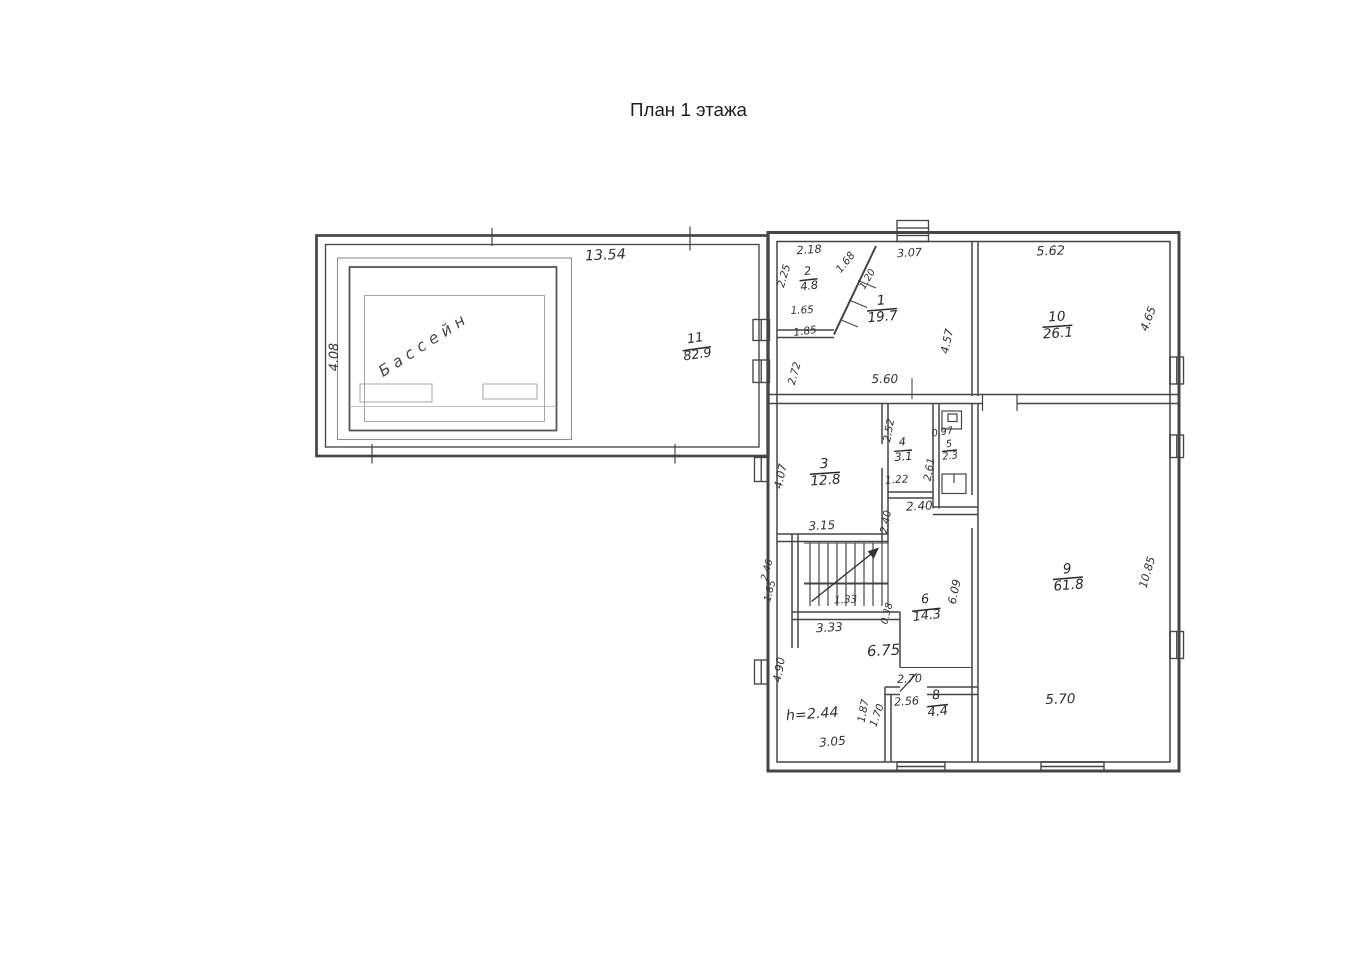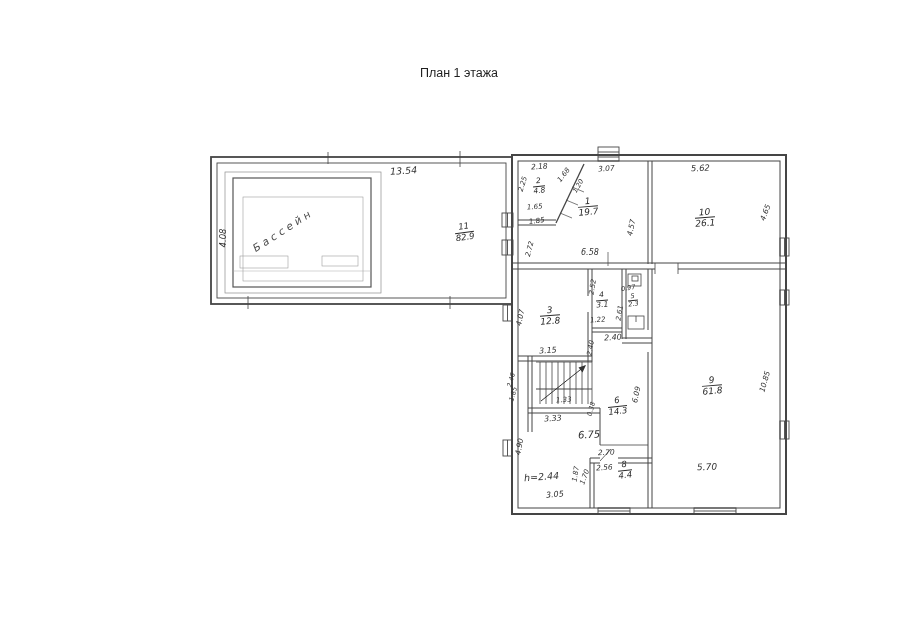--- a/index.html
+++ b/index.html
@@ -172,21 +172,21 @@
     <span class="no">2</span>
     <span class="ar">4.8</span>
   </div>
   <div class="d" style="left:527px;top:203px;font-size:7px;transform:rotate(-3deg);">1.65</div>
   <div class="d" style="left:529px;top:217px;font-size:7px;transform:rotate(-8deg);">1.85</div>
   <div class="rm" style="left:578px;top:196px;font-size:9px;transform:rotate(-5deg);">
     <span class="no">1</span>
     <span class="ar">19.7</span>
   </div>
   <div class="d" style="left:623px;top:223px;font-size:7.5px;transform:rotate(-78deg);">4.57</div>
-  <div class="d" style="left:581px;top:248px;font-size:8px;">6.58</div>
+  <div class="d" style="left:581px;top:248px;font-size:8px;">5.60</div>
   <div class="d" style="left:522px;top:245px;font-size:7px;transform:rotate(-75deg);">2.72</div>
   <div class="rm" style="left:695px;top:207px;font-size:9px;transform:rotate(-4deg);">
     <span class="no">10</span>
     <span class="ar">26.1</span>
   </div>
   <div class="d" style="left:691px;top:163px;font-size:8.5px;transform:rotate(-2deg);">5.62</div>
   <div class="d" style="left:757px;top:208px;font-size:7.5px;transform:rotate(-70deg);">4.65</div>
 
   <div class="rm" style="left:540px;top:305px;font-size:9px;transform:rotate(-4deg);">
     <span class="no">3</span>

